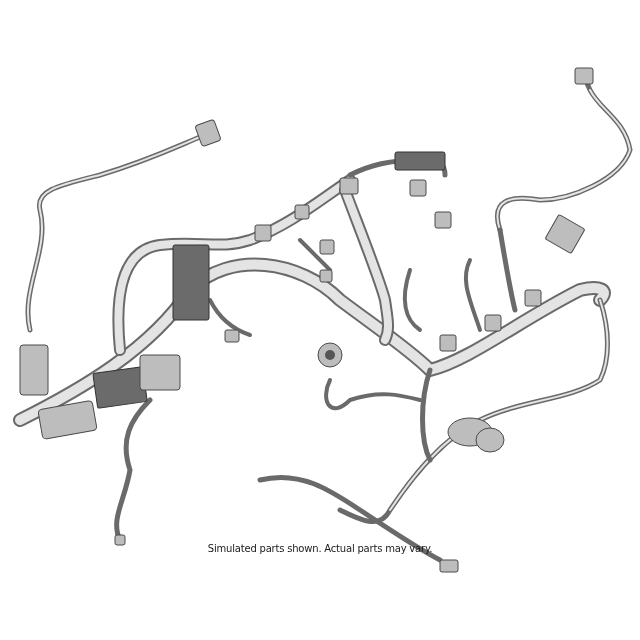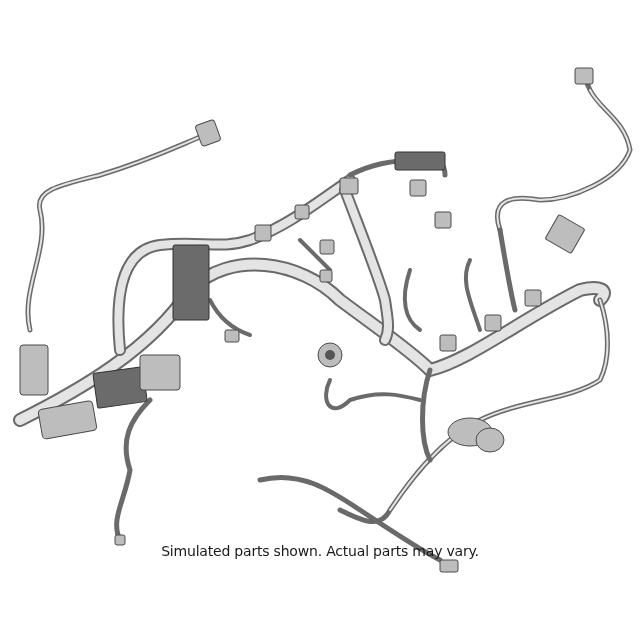--- a/index.html
+++ b/index.html
@@ -1,19 +1,19 @@
 <!DOCTYPE html>
 <html><head>
 <meta charset="utf-8">
 <style>
   html, body { margin:0; padding:0; background:#ffffff; }
   .stage { position:relative; width:640px; height:640px; overflow:hidden; background:#ffffff; }
   svg.harness { position:absolute; left:0; top:0; }
   .caption { position:absolute; left:0; top:543px; width:640px; text-align:center;
-    font-family:"DejaVu Sans", sans-serif; font-size:14px; color:#1a1a1a; letter-spacing:-0.2px; }
+    font-family:"DejaVu Sans", sans-serif; font-size:10px; color:#1a1a1a; letter-spacing:-0.2px; }
   .wire { fill:none; stroke:#6a6a6a; stroke-linecap:round; stroke-linejoin:round; }
   .wire-in { fill:none; stroke:#e4e4e4; stroke-linecap:round; stroke-linejoin:round; }
   .conn { fill:#bdbdbd; stroke:#4a4a4a; stroke-width:1; }
   .conn-dark { fill:#6b6b6b; stroke:#333; stroke-width:1; }
 </style>
 </head>
 <body>
 
 <div class="stage">
   <svg class="harness" width="640" height="640" viewBox="0 0 640 640">

